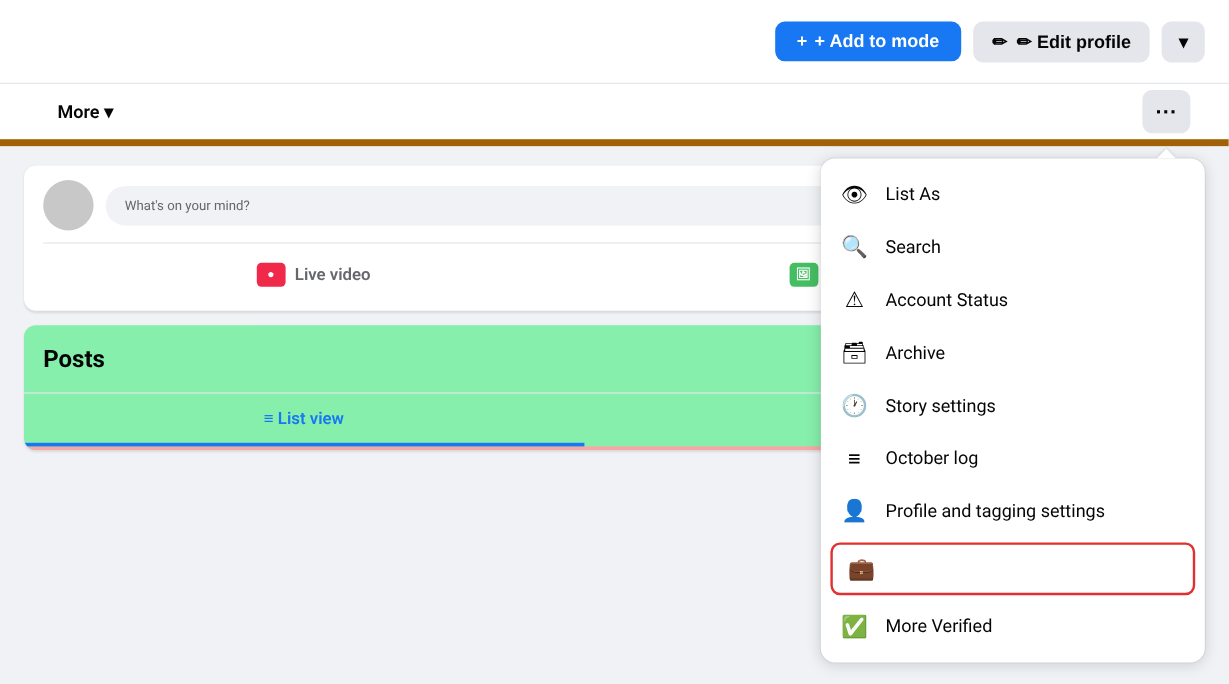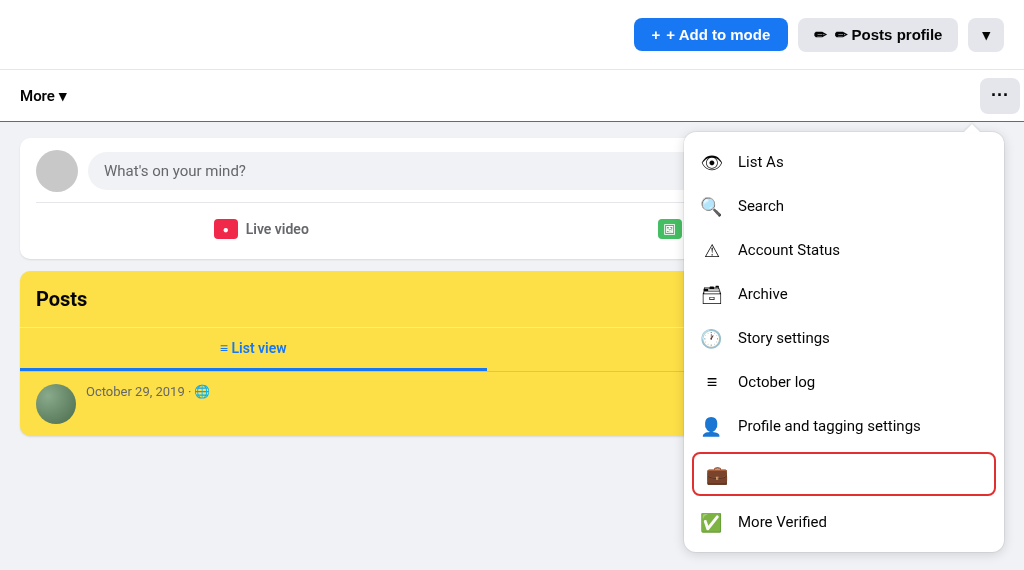--- a/index.html
+++ b/index.html
@@ -59,25 +59,25 @@
       border-radius: 8px;
       padding: 8px 14px;
       font-size: 15px;
       font-weight: 600;
       cursor: pointer;
     }
 
     
     .nav-tabs {
       background: #fff;
-      padding: 0 4px;
+      padding: 0 32px;
       display: flex;
       align-items: center;
       justify-content: space-between;
-      border-bottom: 1px solid #a16207;
+      border-bottom: 6px solid #a16207;
       height: 52px;
     }
 
     .nav-left {
       display: flex;
       align-items: center;
       gap: 0;
     }
 
     .nav-tab-more {
@@ -146,21 +146,21 @@
       background: #c8c8c8;
       flex-shrink: 0;
     }
 
     .composer-input {
       flex: 1;
       background: #f0f2f5;
       border: none;
       border-radius: 20px;
       padding: 10px 16px;
-      font-size: 15px;
+      font-size: 11px;
       color: #65676b;
       cursor: pointer;
     }
 
     .composer-divider {
       height: 1px;
       background: #e4e6eb;
       margin-bottom: 8px;
     }
 
@@ -203,21 +203,21 @@
       border-radius: 4px;
       display: inline-flex;
       align-items: center;
       justify-content: center;
       color: white;
       font-size: 10px;
     }
 
     
     .posts-section {
-      background: #fde047;
+      background: #86efac;
       border-radius: 10px;
       box-shadow: 0 1px 2px rgba(0,0,0,0.1);
       overflow: hidden;
     }
 
     .posts-header {
       display: flex;
       align-items: center;
       justify-content: space-between;
       padding: 12px 16px;
@@ -238,21 +238,21 @@
       font-size: 14px;
       font-weight: 600;
       cursor: pointer;
       display: flex;
       align-items: center;
       gap: 6px;
     }
 
     .posts-tabs {
       display: flex;
-      border-bottom: 1px solid #fca5a5;
+      border-bottom: 3px solid #fca5a5;
     }
 
     .post-tab {
       flex: 1;
       padding: 12px;
       text-align: center;
       font-size: 14px;
       font-weight: 600;
       color: #65676b;
       cursor: pointer;
@@ -349,21 +349,21 @@
 </head>
 <body>
 
 <div class="top-bar">
   <button class="btn-add-story">
     <span>+</span>
     <span>+ Add to mode</span>
   </button>
   <button class="btn-edit-profile">
     <span>✏</span>
-    <span style="margin-left:2px;">✏ Posts profile</span>
+    <span style="margin-left:2px;">✏ Edit profile</span>
   </button>
   <button class="btn-chevron">
     <span>▾</span>
   </button>
 </div>
 
 <div class="nav-tabs">
   <div class="nav-left">
     <div class="nav-tab-more">
       <span>More</span>
@@ -408,28 +408,20 @@
         </button>
       </div>
       <div class="posts-tabs">
         <div class="post-tab active">
           <span>≡ List view</span>
         </div>
         <div class="post-tab">
           <span>⊞</span>
         </div>
       </div>
-      <div class="post-item">
-        <div class="post-avatar"></div>
-        <div class="post-meta">
-          <div class="post-date-row">
-            <span>October 29, 2019 · 🌐</span>
-          </div>
-        </div>
-      </div>
     </div>
   </div>
 
   <div class="right-col"></div>
 
   <div class="dropdown-menu">
 
   <div class="dropdown-item">
       <span class="dropdown-icon">👁</span>
       <span>List As</span>

